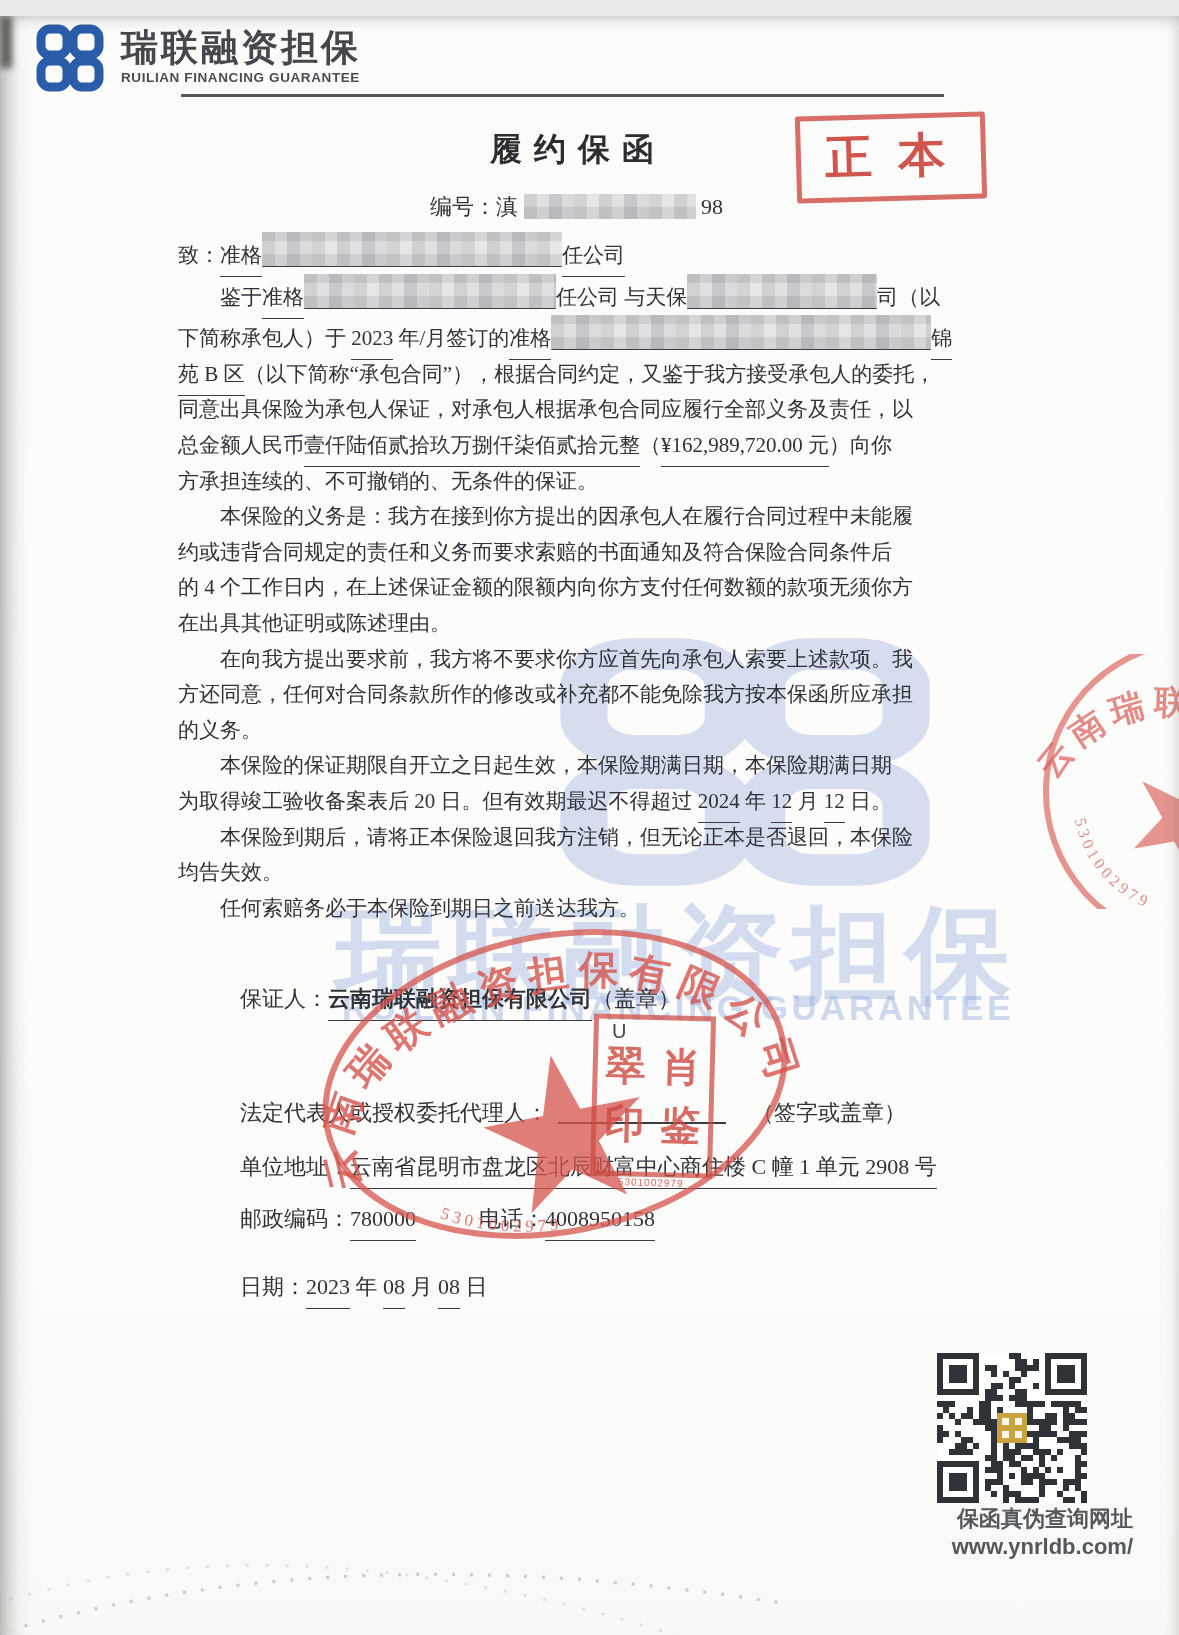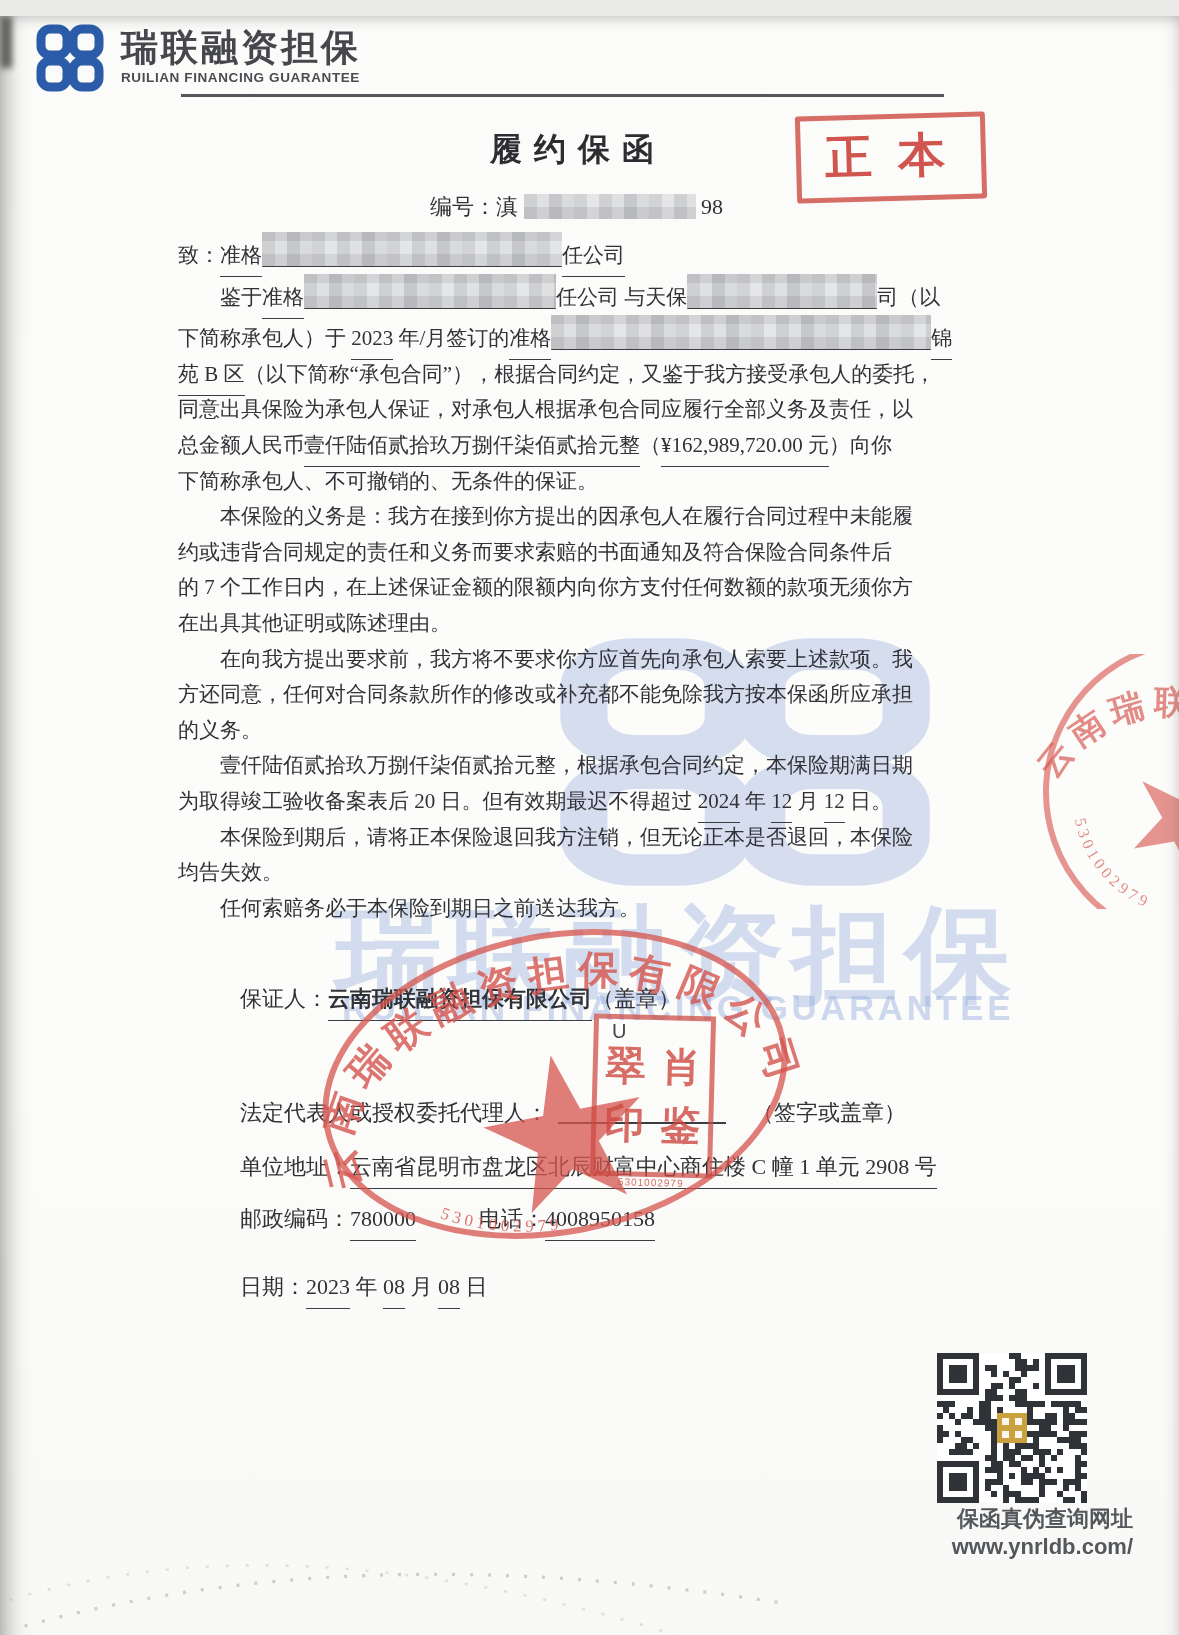--- a/index.html
+++ b/index.html
@@ -117,29 +117,29 @@
     <span>98</span>
   </div>
 
   <div class="body-text">
       <div class="bline"><span>致：</span><span class="u">准格</span><span class="redact u" style="width: 300px;"></span><span class="u">任公司</span></div>
       <div class="bline ind"><span>鉴于</span><span class="u">准格</span><span class="redact u" style="width: 252px;"></span><span class="u">任公司</span><span> </span><span class="u">与天保</span><span class="redact u" style="width: 190px;"></span><span class="u">司</span><span>（以</span></div>
       <div class="bline"><span>下简称承包人）于 </span><span class="u">2023</span><span> 年/月签订的</span><span class="u">准格</span><span class="redact u" style="width: 380px;"></span><span class="u">锦</span></div>
       <div class="bline"><span class="u">苑 B 区</span><span>（以下简称“承包合同”），根据合同约定，又鉴于我方接受承包人的委托，</span></div>
       <div class="bline"><span>同意出具保险为承包人保证，对承包人根据承包合同应履行全部义务及责任，以</span></div>
       <div class="bline"><span>总金额人民币</span><span class="u">壹仟陆佰贰拾玖万捌仟柒佰贰拾元整</span><span>（</span><span class="u">¥162,989,720.00 元</span><span>）向你</span></div>
-      <div class="bline"><span>下简称承包人、不可撤销的、无条件的保证。</span></div>
+      <div class="bline"><span>方承担连续的、不可撤销的、无条件的保证。</span></div>
       <div class="bline ind"><span>本保险的义务是：我方在接到你方提出的因承包人在履行合同过程中未能履</span></div>
       <div class="bline"><span>约或违背合同规定的责任和义务而要求索赔的书面通知及符合保险合同条件后</span></div>
-      <div class="bline"><span>的 7 个工作日内，在上述保证金额的限额内向你方支付任何数额的款项无须你方</span></div>
+      <div class="bline"><span>的 4 个工作日内，在上述保证金额的限额内向你方支付任何数额的款项无须你方</span></div>
       <div class="bline"><span>在出具其他证明或陈述理由。</span></div>
       <div class="bline ind"><span>在向我方提出要求前，我方将不要求你方应首先向承包人索要上述款项。我</span></div>
       <div class="bline"><span>方还同意，任何对合同条款所作的修改或补充都不能免除我方按本保函所应承担</span></div>
       <div class="bline"><span>的义务。</span></div>
-      <div class="bline ind"><span>壹仟陆佰贰拾玖万捌仟柒佰贰拾元整，根据承包合同约定，本保险期满日期</span></div>
+      <div class="bline ind"><span>本保险的保证期限自开立之日起生效，本保险期满日期，本保险期满日期</span></div>
       <div class="bline"><span>为取得竣工验收备案表后 20 日。但有效期最迟不得超过 </span><span class="u">2024</span><span> 年 </span><span class="u">12</span><span> 月 </span><span class="u">12</span><span> 日。</span></div>
       <div class="bline ind"><span>本保险到期后，请将正本保险退回我方注销，但无论正本是否退回，本保险</span></div>
       <div class="bline"><span>均告失效。</span></div>
       <div class="bline ind"><span>任何索赔务必于本保险到期日之前送达我方。</span></div>
     </div>
 
   <div class="sig" style="top:968px;">
     <span>保证人：</span><span class="u strong">云南瑞联融资担保有限公司</span><span>（盖章）</span>
   </div>
   <div class="u-mark">U</div>

